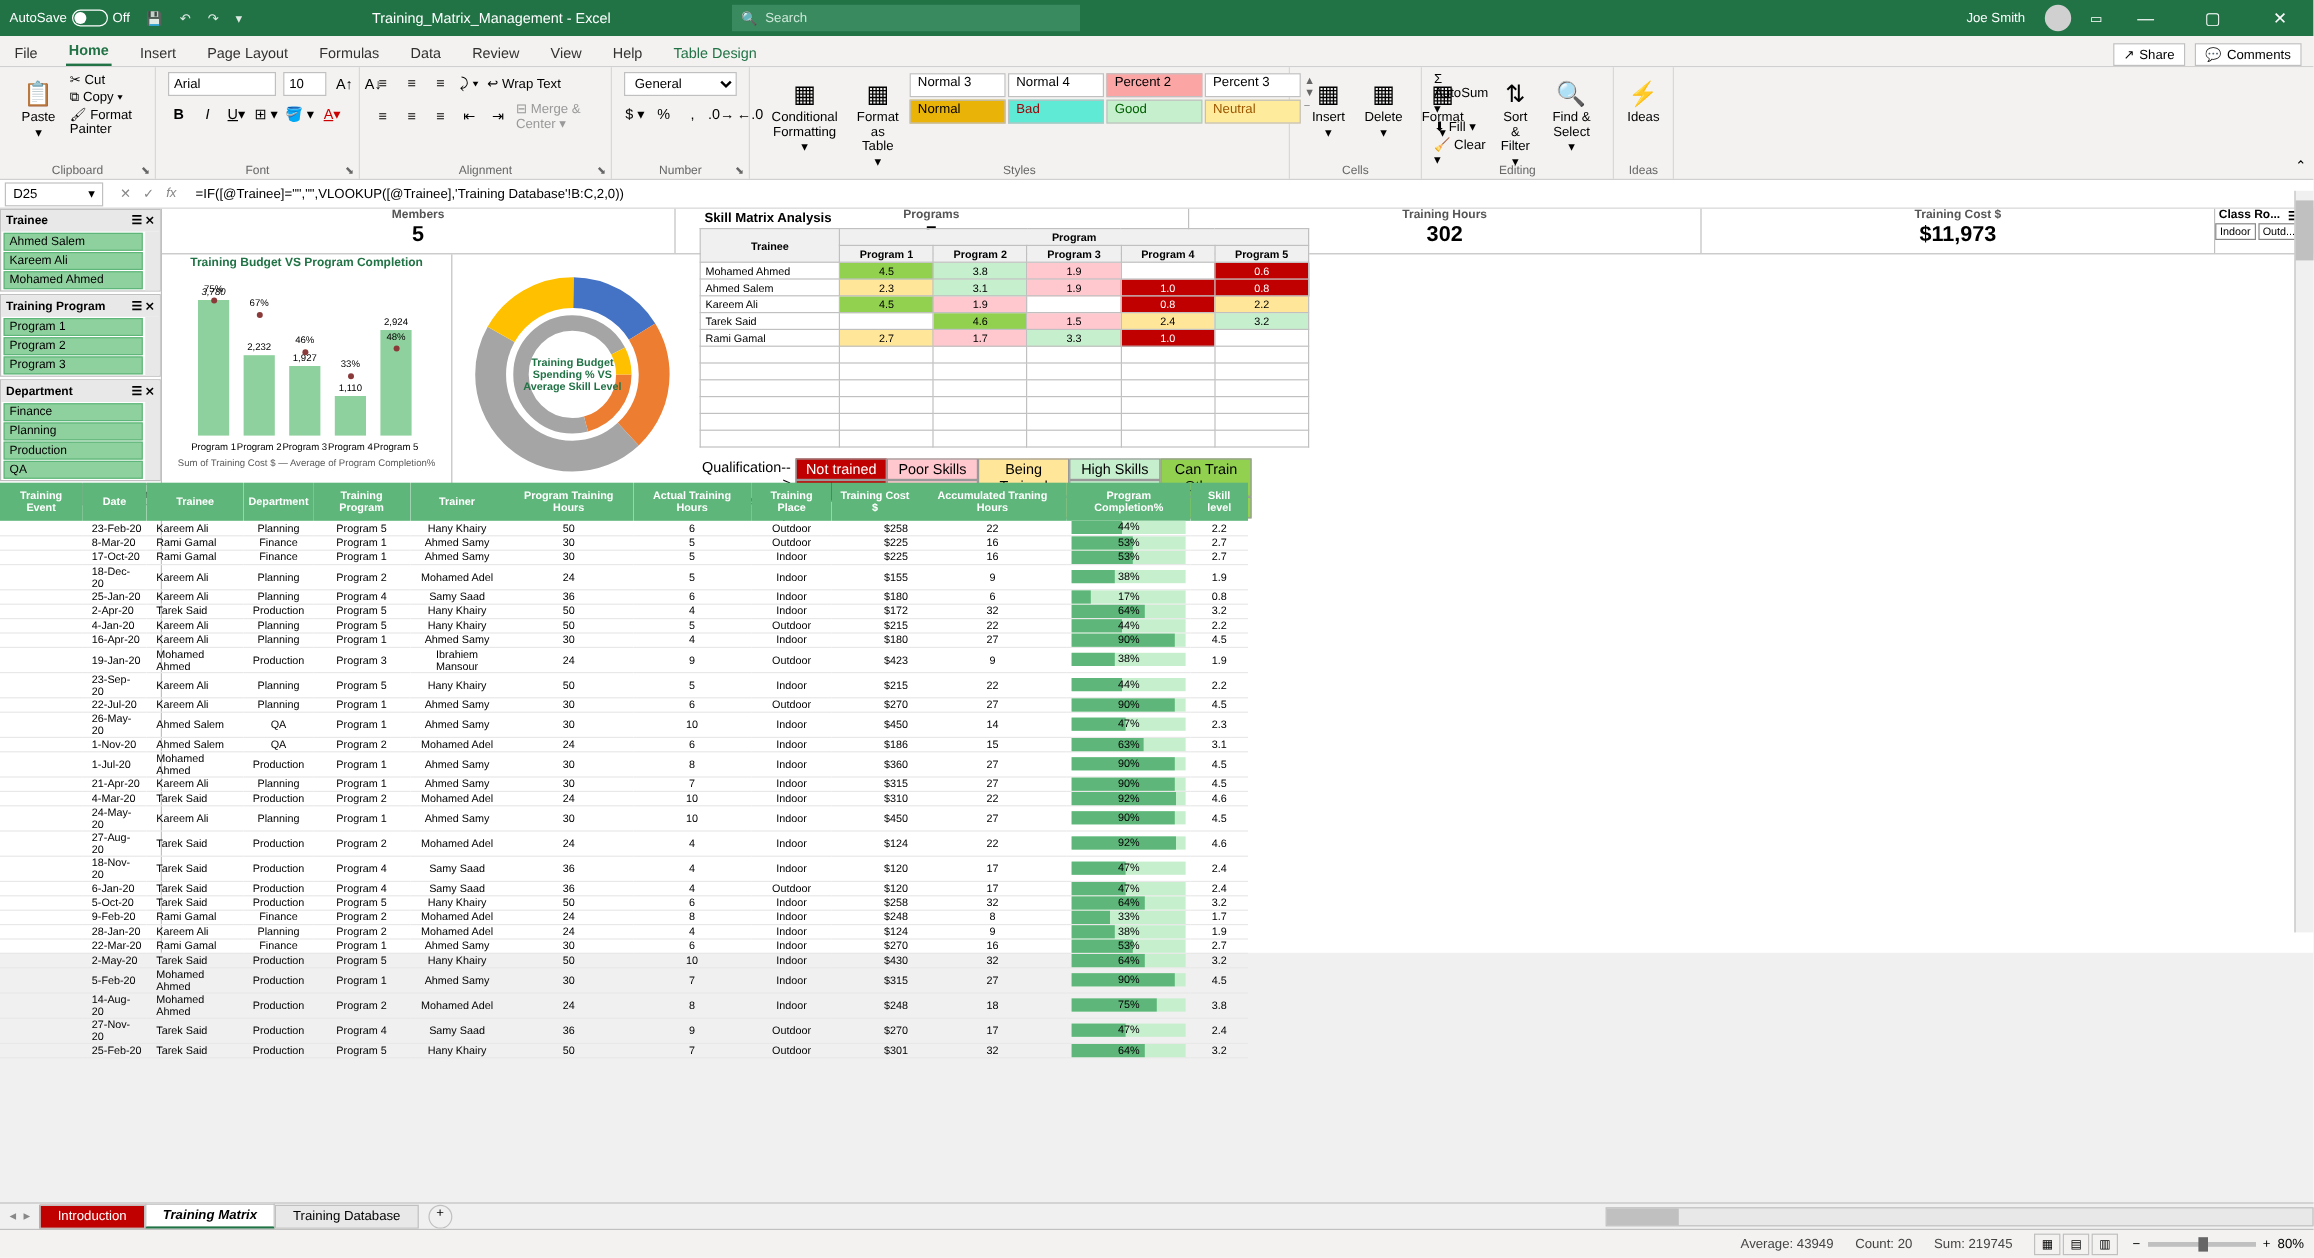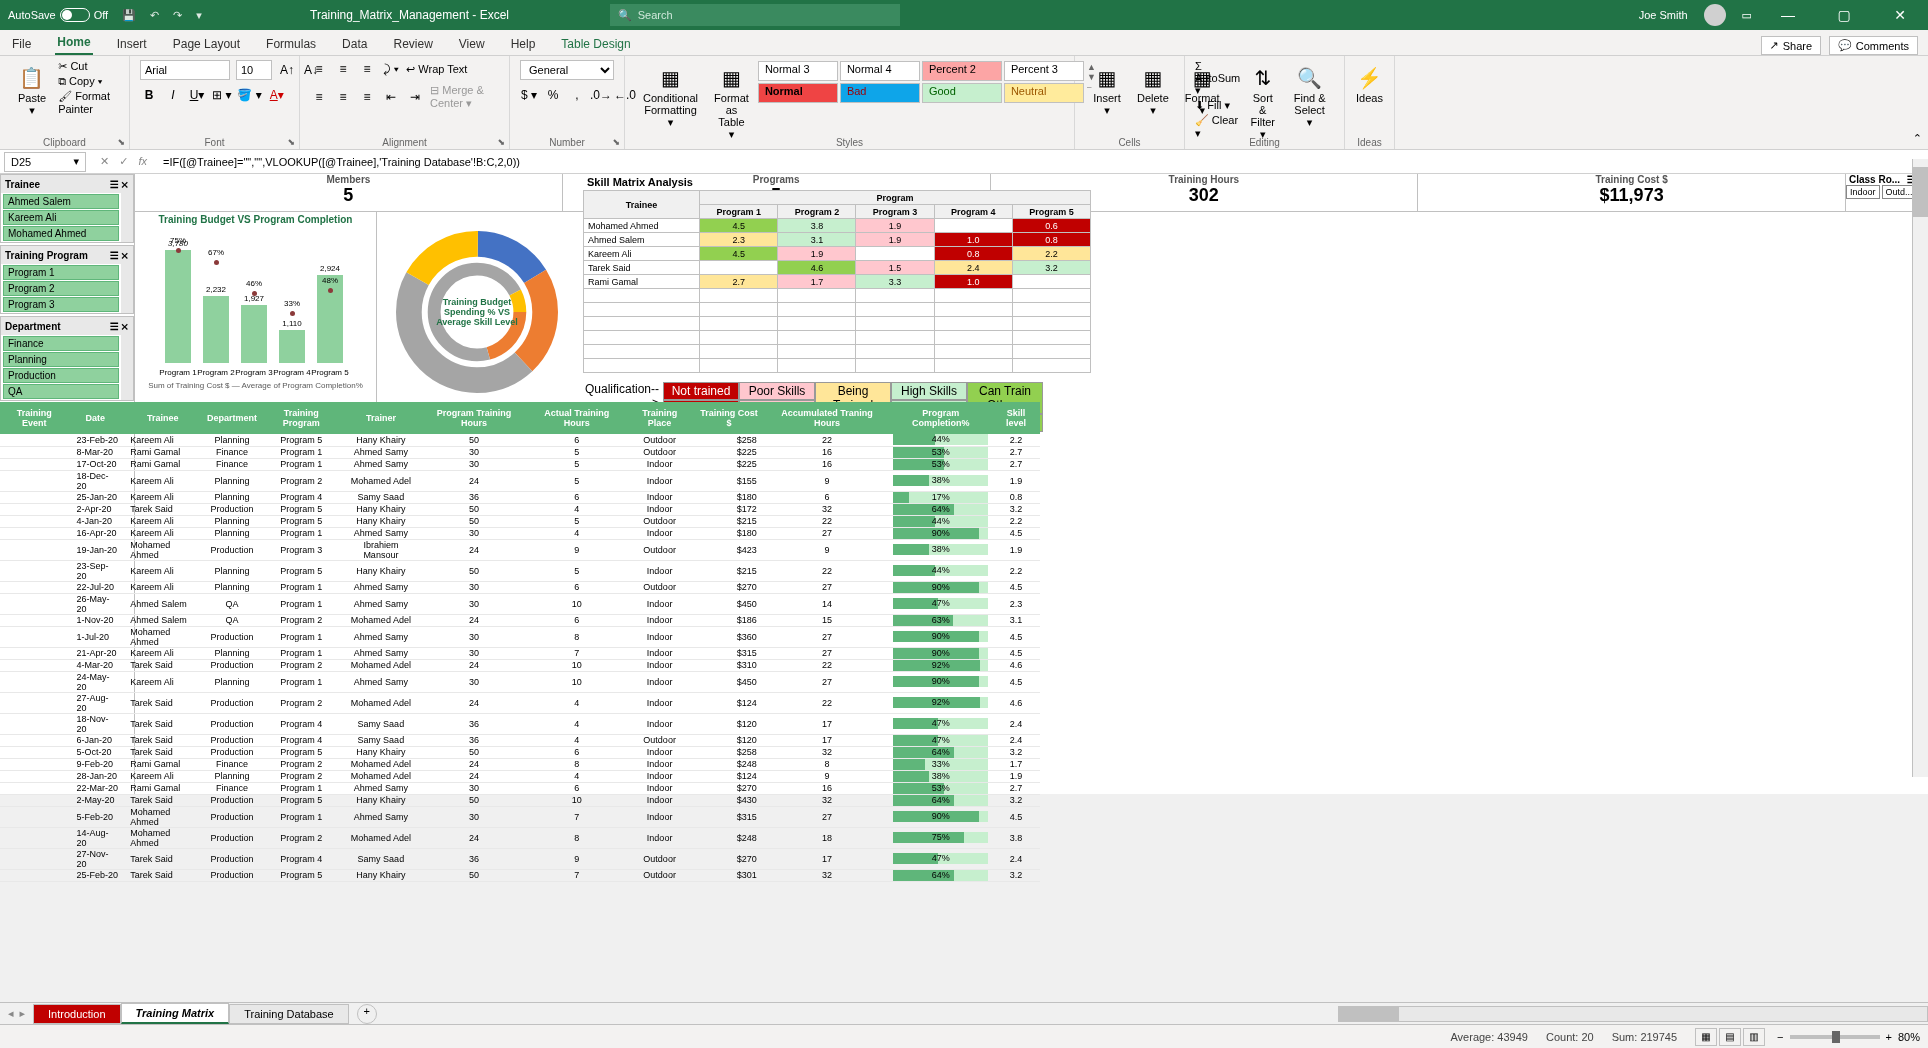--- a/index.html
+++ b/index.html
@@ -34,22 +34,22 @@
 .fontbox { width:90px; height:20px; border:1px solid #c0c0c0; background:#fff; font-size:11px; padding:0 4px; }
 .sizebox { width:36px; height:20px; border:1px solid #c0c0c0; background:#fff; font-size:11px; padding:0 4px; }
 .ribbon-btn { min-width:18px; height:18px; display:inline-flex; align-items:center; justify-content:center; cursor:pointer; font-size:12px; }
 .bigbtn { display:flex; flex-direction:column; align-items:center; padding:4px 8px; cursor:pointer; font-size:11px; text-align:center; }
 .bigbtn .ico { width:28px; height:28px; display:flex; align-items:center; justify-content:center; font-size:20px; }
 .stylecell { width:80px; height:20px; border:1px solid #c0c0c0; padding:1px 6px; font-size:11px; cursor:pointer; margin:1px; }
 .sc-normal3 { background:#fff; }
 .sc-normal4 { background:#fff; }
 .sc-percent2 { background:#fca5a5; }
 .sc-percent3 { background:#fff; }
-.sc-normal { background:#ef4444;font-weight:bold; }
-.sc-bad { background:#0ea5e9; color:#9c0006; }
+.sc-normal { background:#eab308; }
+.sc-bad { background:#5eead4; color:#9c0006; }
 .sc-good { background:#c6efce; color:#006100; }
 .sc-neutral { background:#ffeb9c; color:#9c5700; }
 
 
 .namebox-row { background:#fff; height:24px; display:flex; align-items:center; border-bottom:1px solid #d0d0d0; }
 .namebox { width:82px; height:20px; border:1px solid #c0c0c0; margin:0 4px; padding:0 6px; font-size:11px; display:flex; align-items:center; justify-content:space-between; }
 .fxicons { display:flex; gap:10px; padding:0 10px; color:#888; }
 .formula-input { flex:1; height:20px; border:none; font-size:11px; padding:0 6px; }
 .formula-expand { width:20px; text-align:center; cursor:pointer; color:#666; }
 

